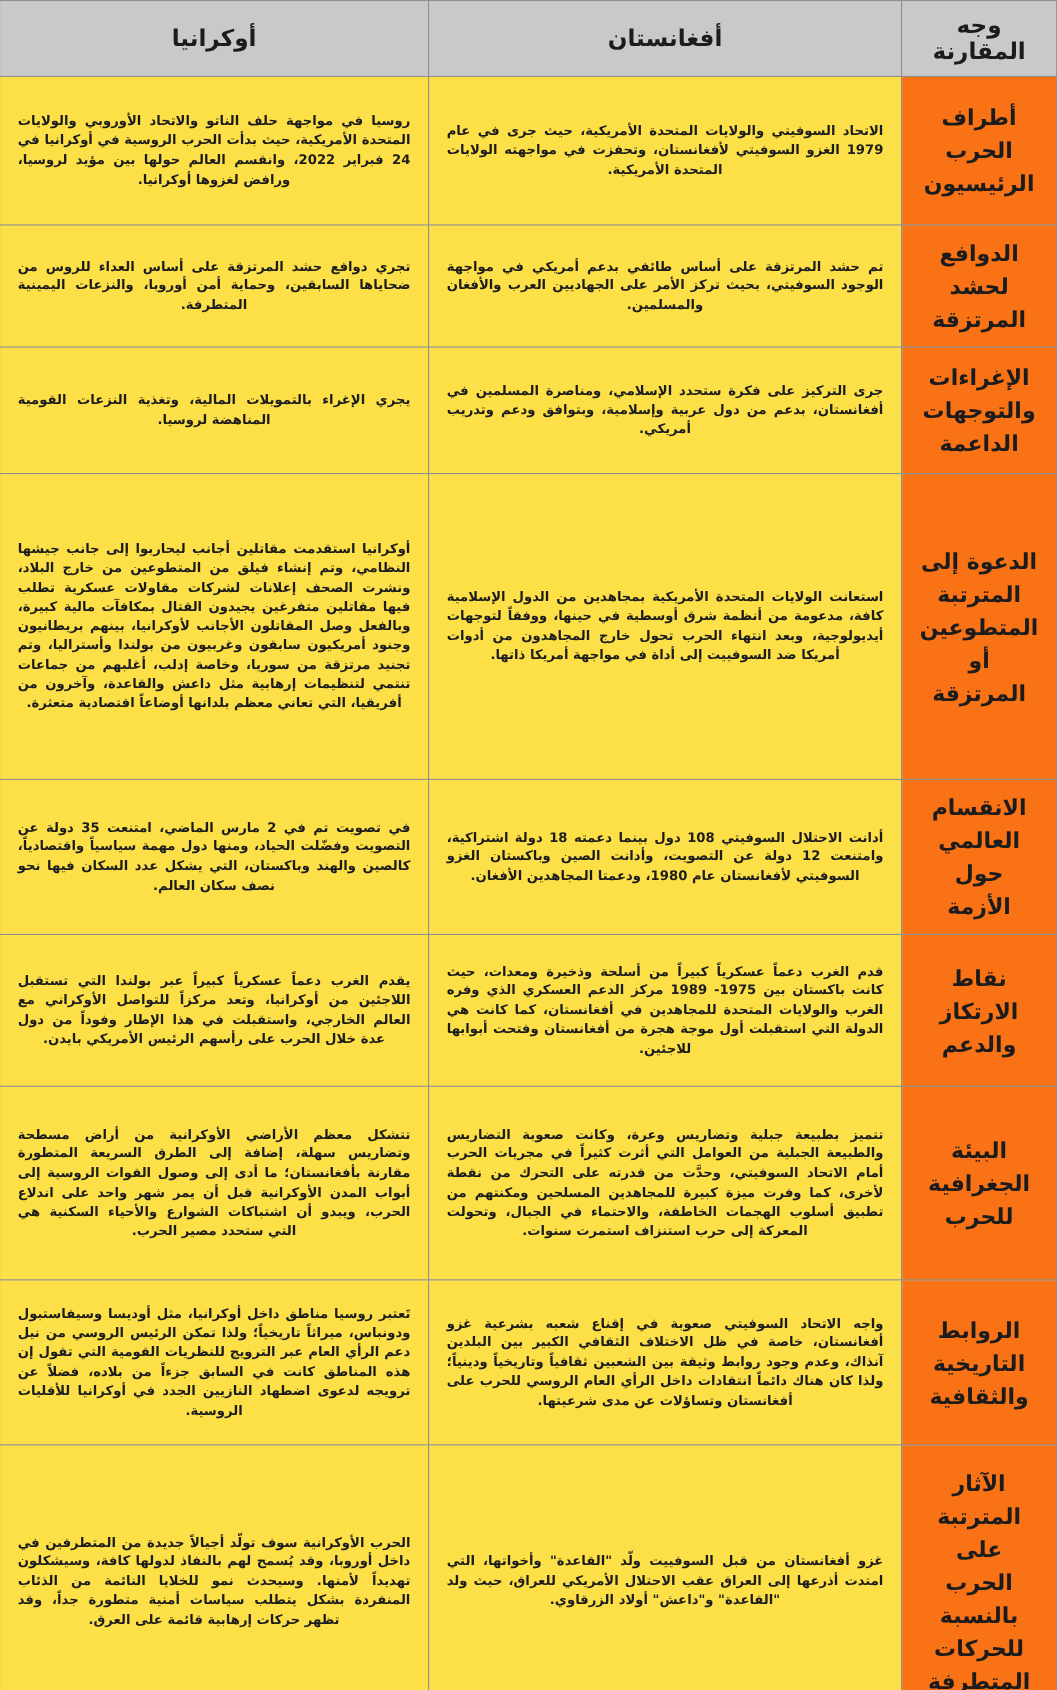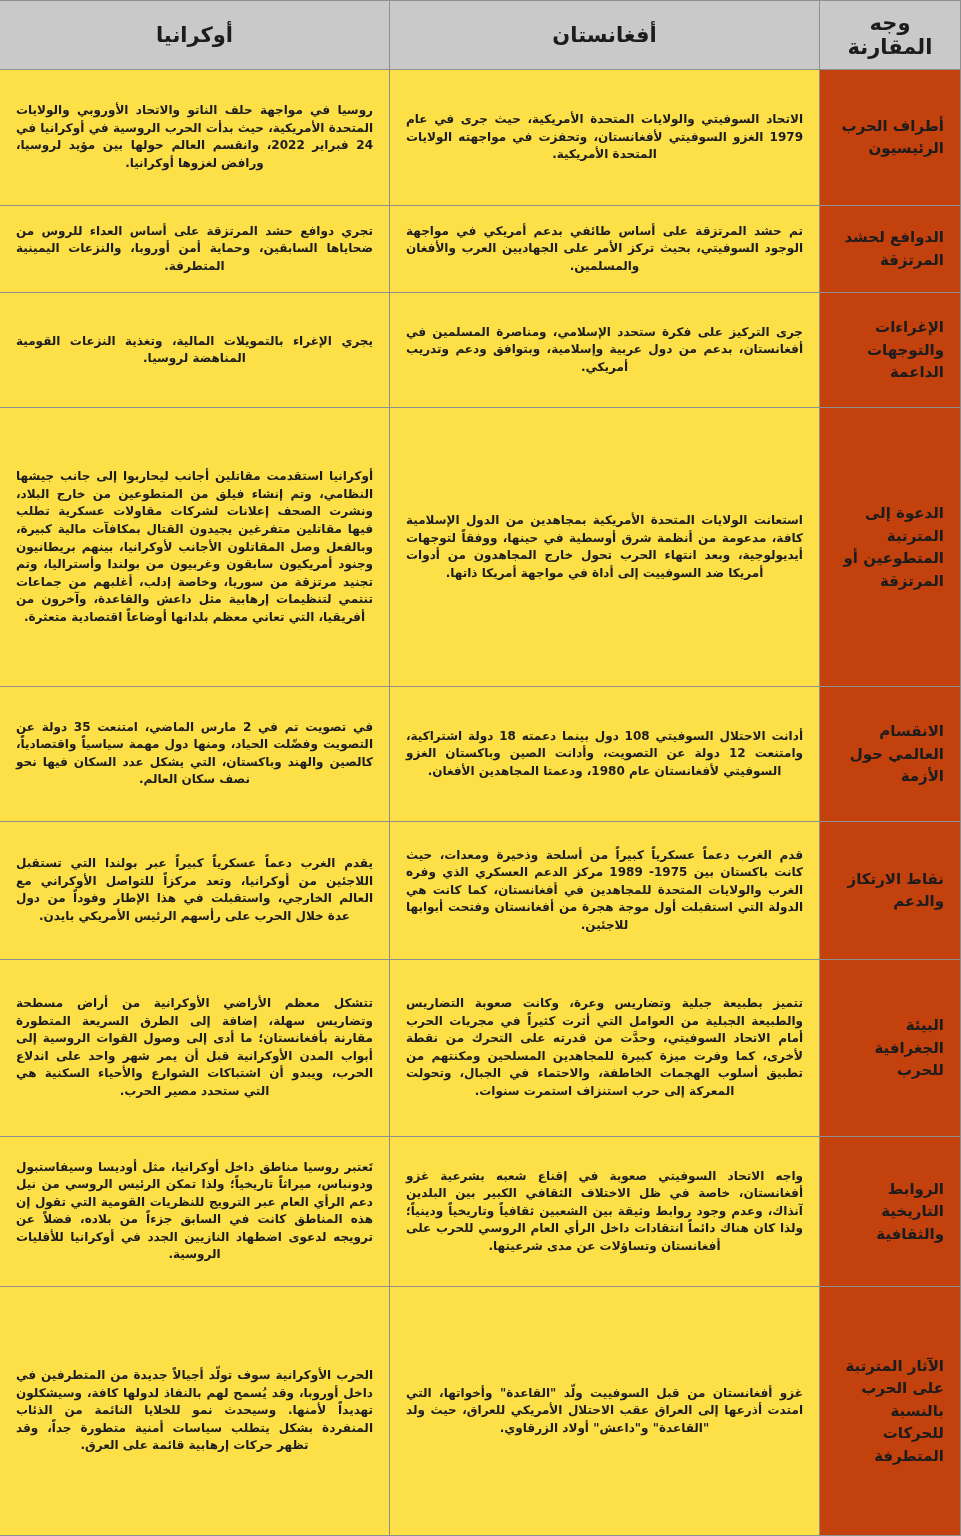--- a/index.html
+++ b/index.html
@@ -27,23 +27,23 @@
   col.col-aspect{width:141px;}
   col.col-afg{width:430px;}
   col.col-ukr{width:390px;}
   th.header-cell{
     background:#c9c9c9;
     font-size:21px;
     text-align:center;
     font-weight:700;
   }
   td.aspect-cell{
-    background:#c2410c;
-    text-align:right;
-    font-size:15px;
+    background:#f97316;
+    text-align:center;
+    font-size:20px;
     line-height:1.5;
     font-weight:700;
   }
   td.content-cell{
     background:#fde047;
     font-size:12px;
     line-height:1.46;
     text-align:justify;
     text-align-last:center;
   }

